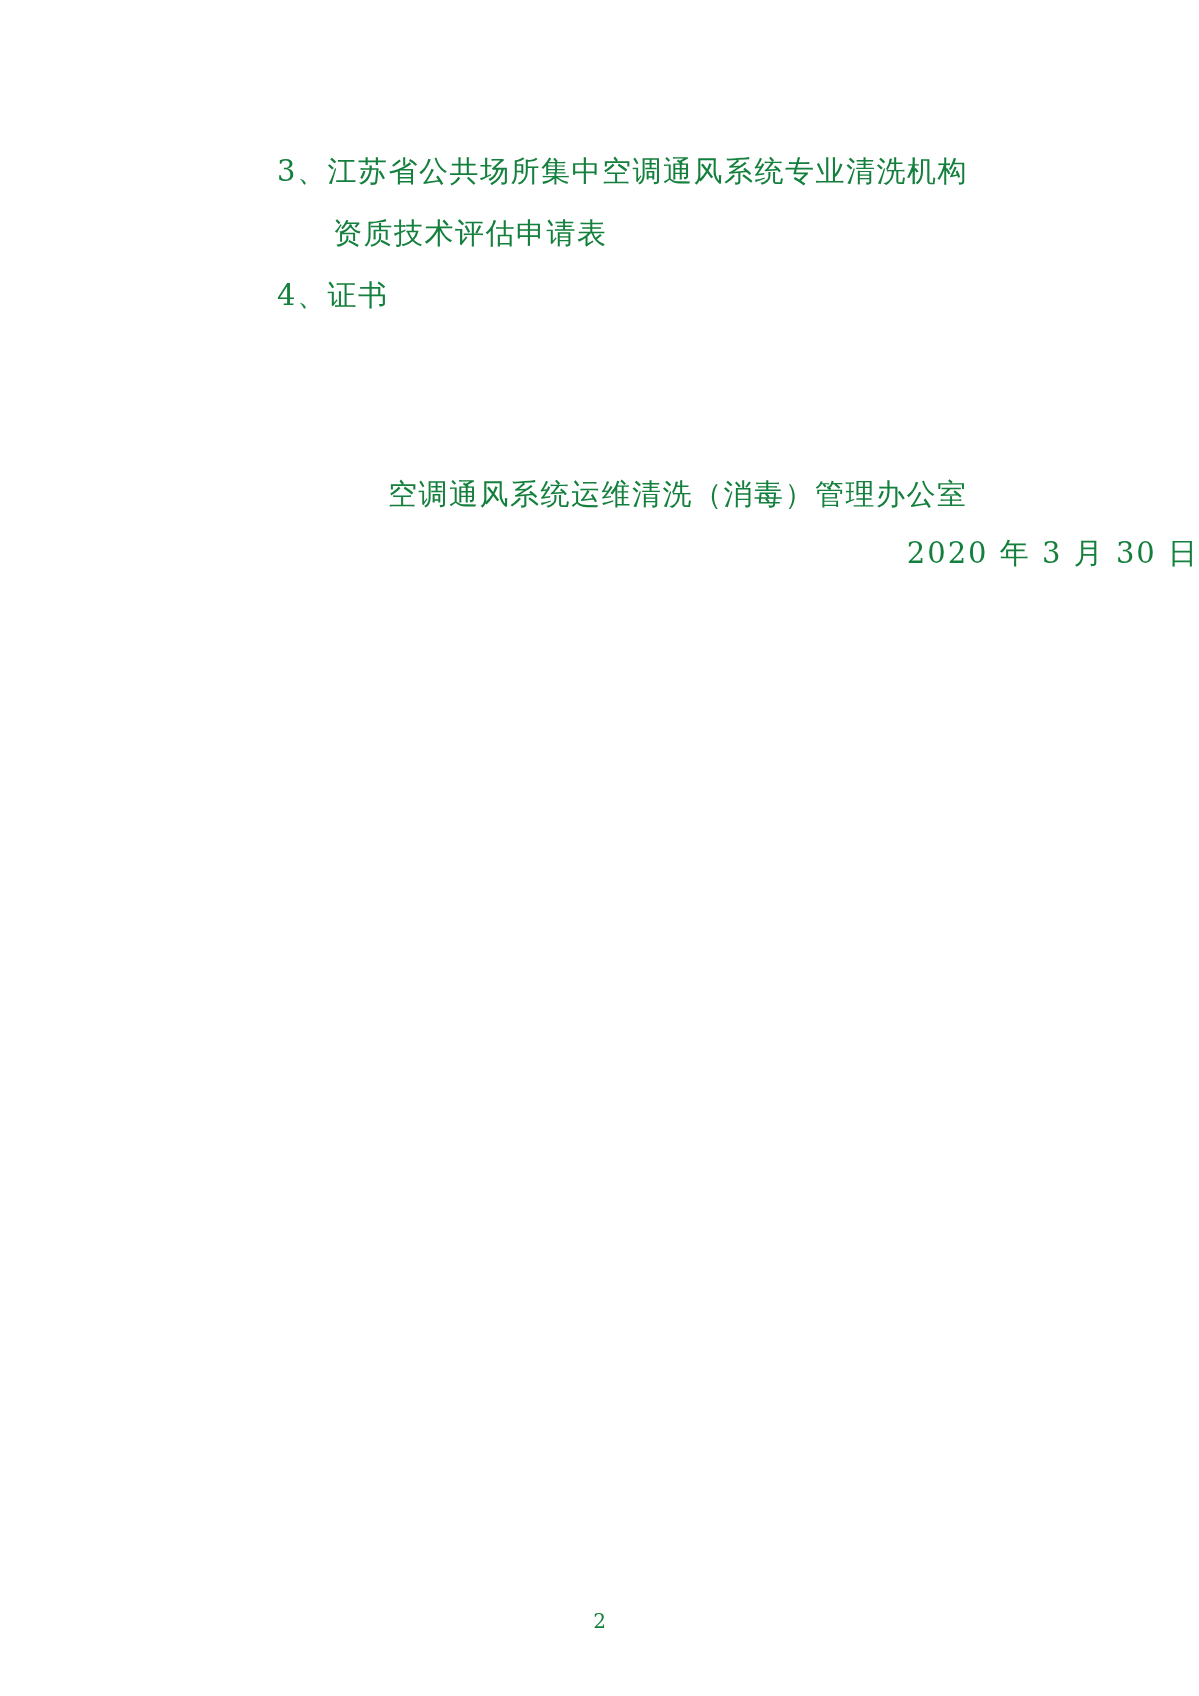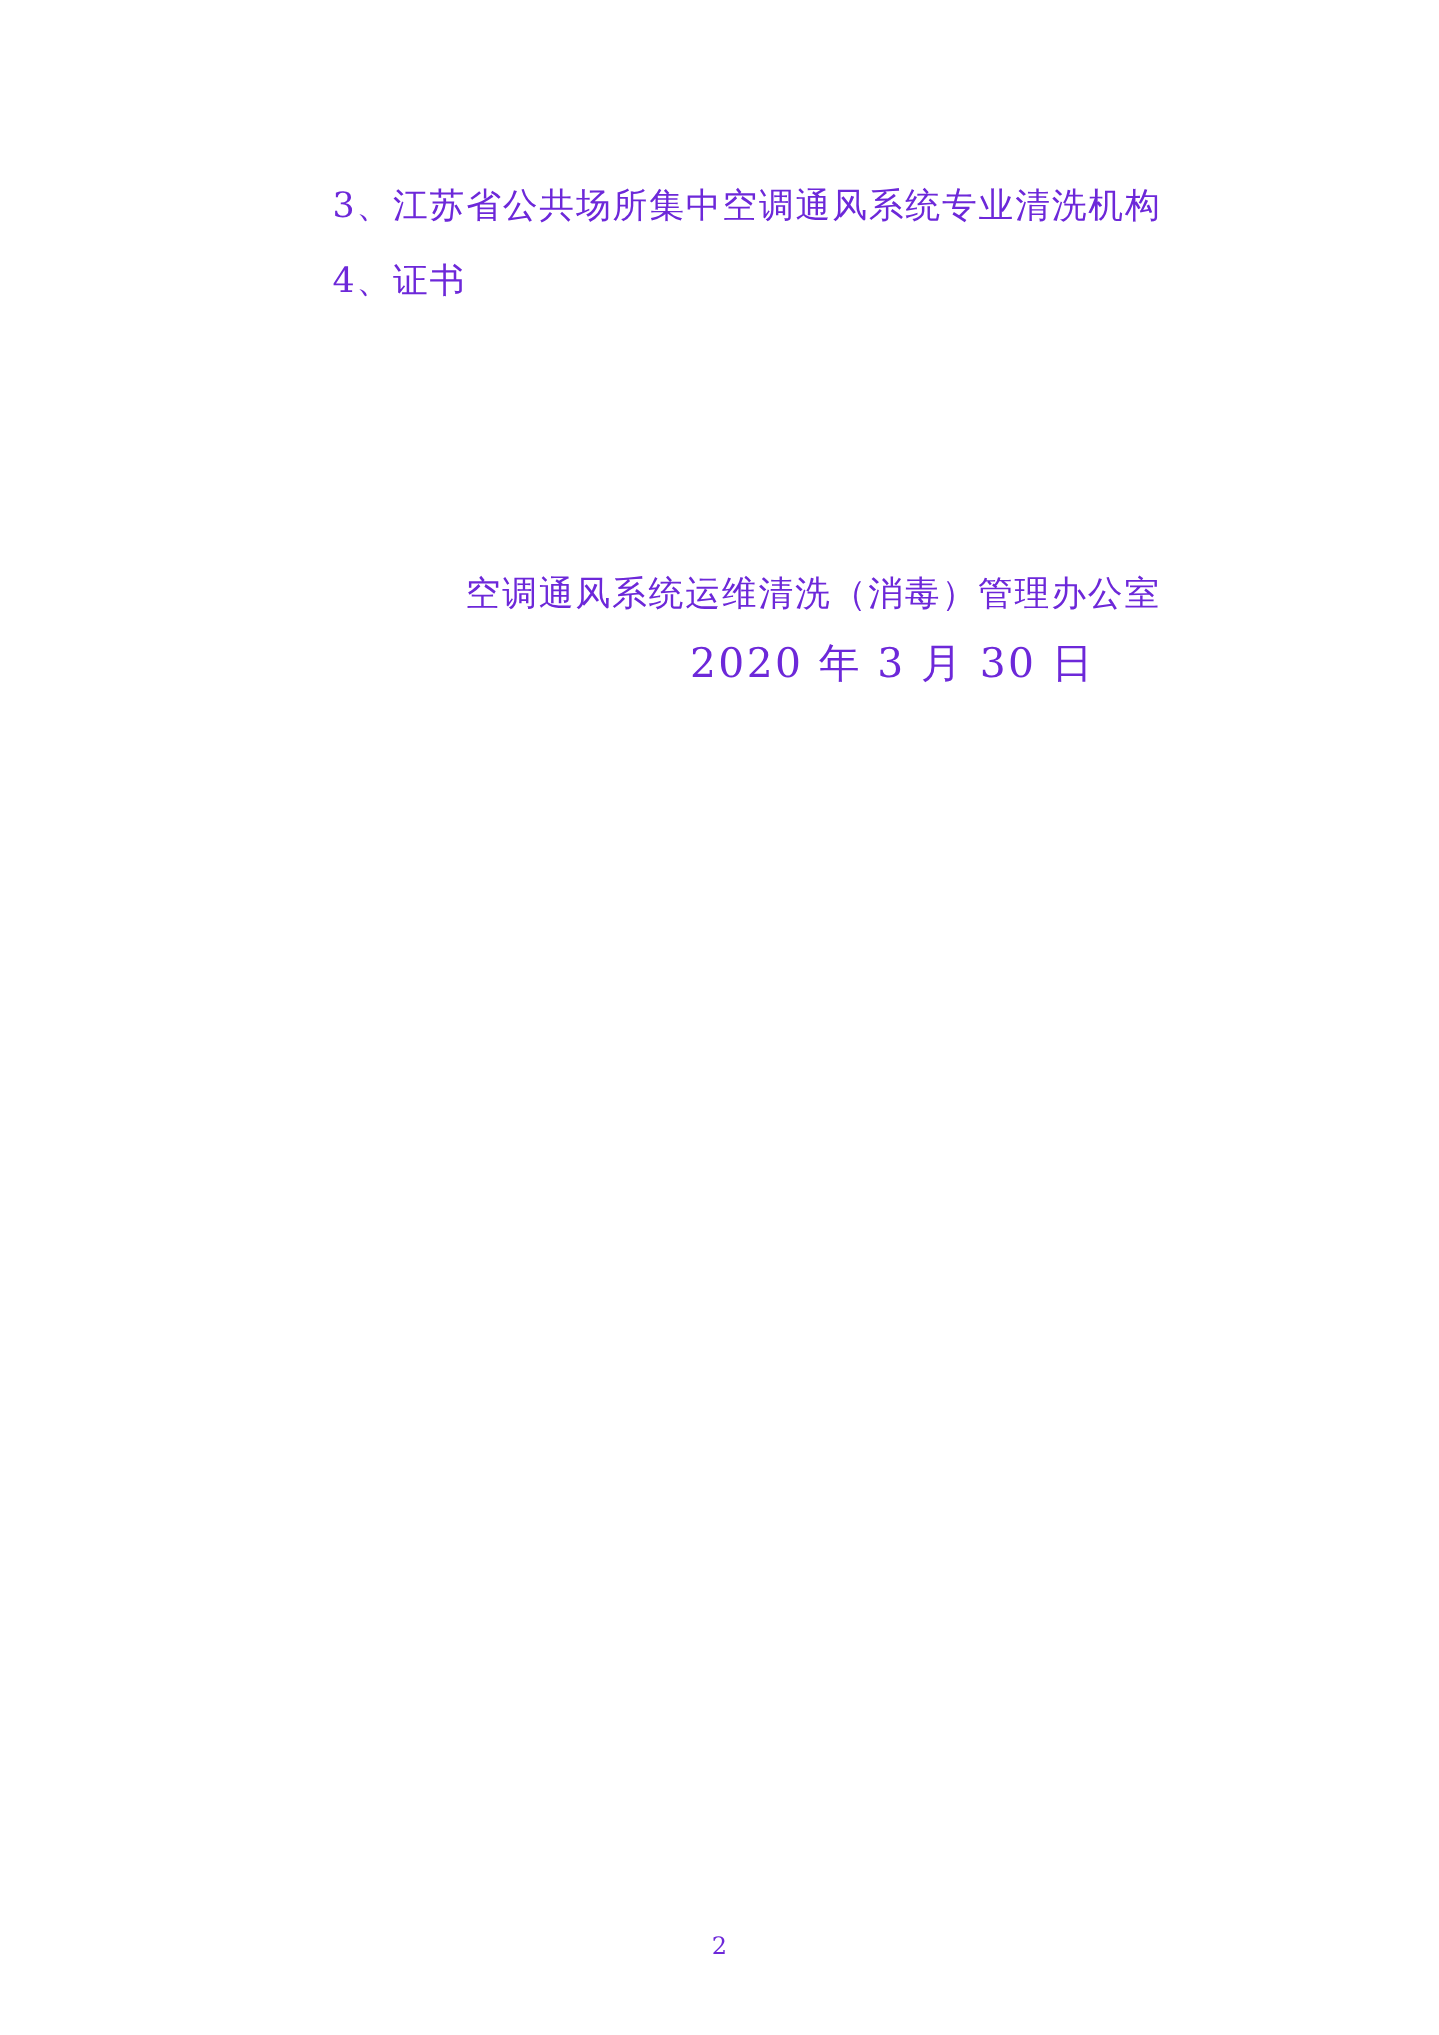--- a/index.html
+++ b/index.html
@@ -8,21 +8,21 @@
     background: #ffffff;
   }
   .page {
     position: relative;
     width: 1199px;
     height: 1696px;
     background: #ffffff;
     margin: 0 auto;
     overflow: hidden;
     font-family: "DejaVu Serif", "Liberation Serif", serif;
-    color: #6d28d9;
+    color: #15803d;
   }
   .body-text {
     position: absolute;
     left: 0;
     top: 140px;
     width: 1199px;
   }
   .list-item {
     font-size: 29px;
     line-height: 62px;
@@ -51,24 +51,25 @@
   }
   .sig-office {
     padding-left: 388px;
     font-size: 29px;
     line-height: 60px;
     letter-spacing: 1.5px;
     white-space: nowrap;
   }
   .sig-date {
     padding-left: 575px;
-    font-size: 34px;
+    font-size: 29px;
     line-height: 58px;
     letter-spacing: 2px;
     white-space: nowrap;
+    text-align: right;
   }
   .page-number {
     position: absolute;
     bottom: 63px;
     left: 0;
     width: 1199px;
     text-align: center;
     font-size: 20px;
     font-family: "DejaVu Serif", "Liberation Serif", serif;
   }
@@ -77,20 +78,23 @@
 <body>
 
 <div class="page">
 
   <div class="body-text">
 
     <div class="list-item">
       <span class="item-3-line1"><span class="num">3、</span><span>江苏省公共场所集中空调通风系统专业清洗机构</span></span>
     </div>
 
+    <div class="list-item">
+      <span class="item-3-line2">资质技术评估申请表</span>
+    </div>
 
     <div class="list-item">
       <span class="item-4"><span class="num">4、</span><span>证书</span></span>
     </div>
 
   </div>
 
   <div class="signature-block">
     <div class="sig-office">空调通风系统运维清洗（消毒）管理办公室</div>
     <div class="sig-date">2020 年 3 月 30 日</div>

